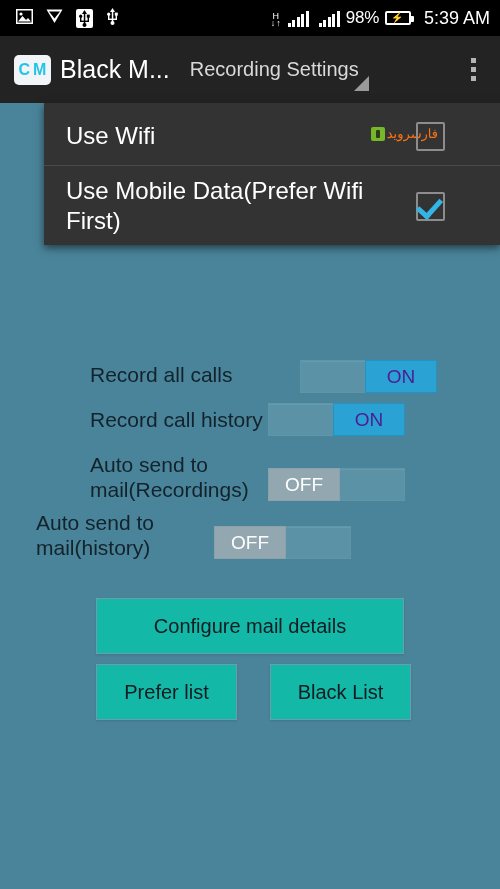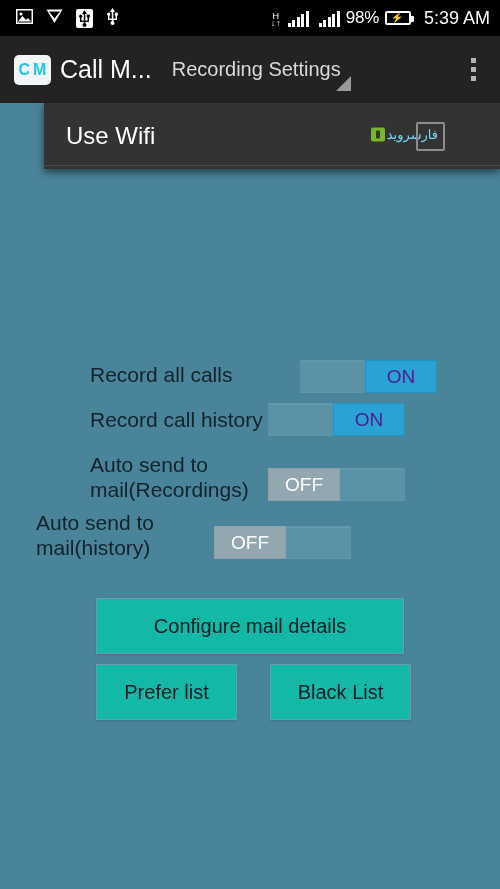--- a/index.html
+++ b/index.html
@@ -253,23 +253,23 @@
     position: absolute;
     right: 62px;
     top: 50%;
     transform: translateY(-50%);
     display: flex;
     align-items: center;
     gap: 2px;
     direction: rtl;
   }
   #watermark .wm-text {
-    color: #7dd3fc;
+    color: #f97316;
     font-size: 13px;
-    font-family: Liberation Sans, sans-serif;
+    font-family: Liberation Serif, serif;
     letter-spacing: -0.5px;
   }
   #watermark .wm-badge {
     width: 14px;
     height: 14px;
     background: #76b82a;
     border-radius: 2px;
     display: inline-block;
     position: relative;
   }
@@ -472,21 +472,21 @@
     </div>
   </div>
 
   <div id="action-bar">
 
     <div id="app-logo">
       <span>C</span>
       <span>M</span>
     </div>
 
-    <div id="app-title">Call M...</div>
+    <div id="app-title">Black M...</div>
 
     <div id="spinner-wrap">
       <div id="spinner-label">Recording Settings</div>
       <div id="spinner-caret"></div>
     </div>
 
     <div id="overflow-menu">
       <i></i>
       <i></i>
       <i></i>
@@ -501,20 +501,24 @@
       <div id="watermark">
         <span class="wm-text">فارسروید</span>
         <span class="wm-badge"></span>
       </div>
 
       <div class="dd-checkbox"></div>
     </div>
 
     <div class="dd-sep"></div>
 
+    <div class="dd-item" id="dd-item-mobile">
+      <div class="dd-label">Use Mobile Data(Prefer Wifi First)</div>
+      <div class="dd-checkbox checked"></div>
+    </div>
   </div>
 
   <div id="settings">
 
     <div class="row" id="row-record-all">
       <div class="row-label">Record all calls</div>
       <div class="toggle on">
         <div class="thumb">ON</div>
       </div>
     </div>

